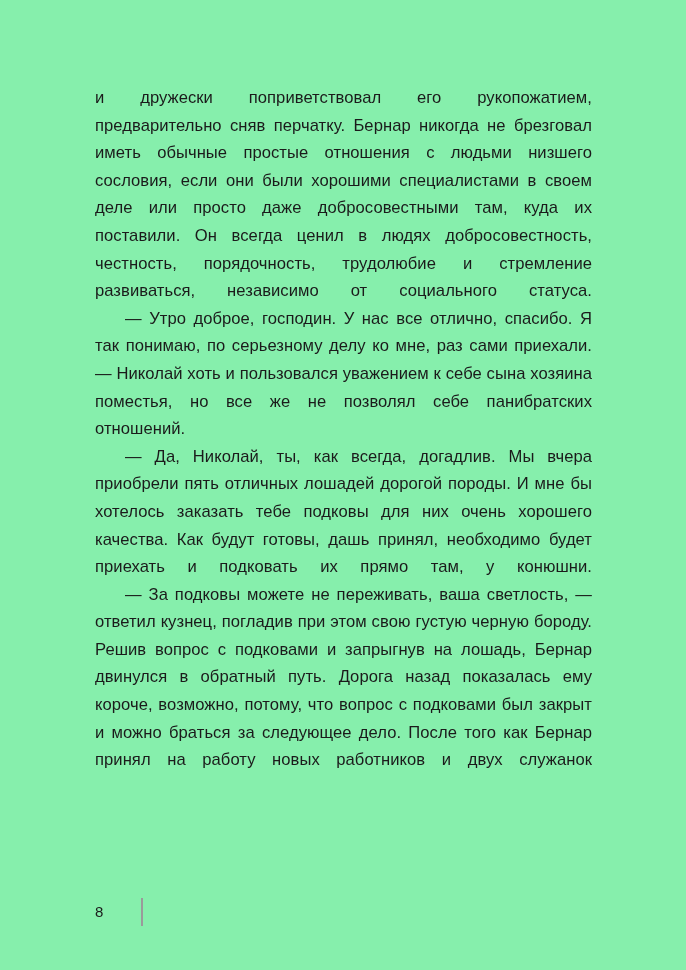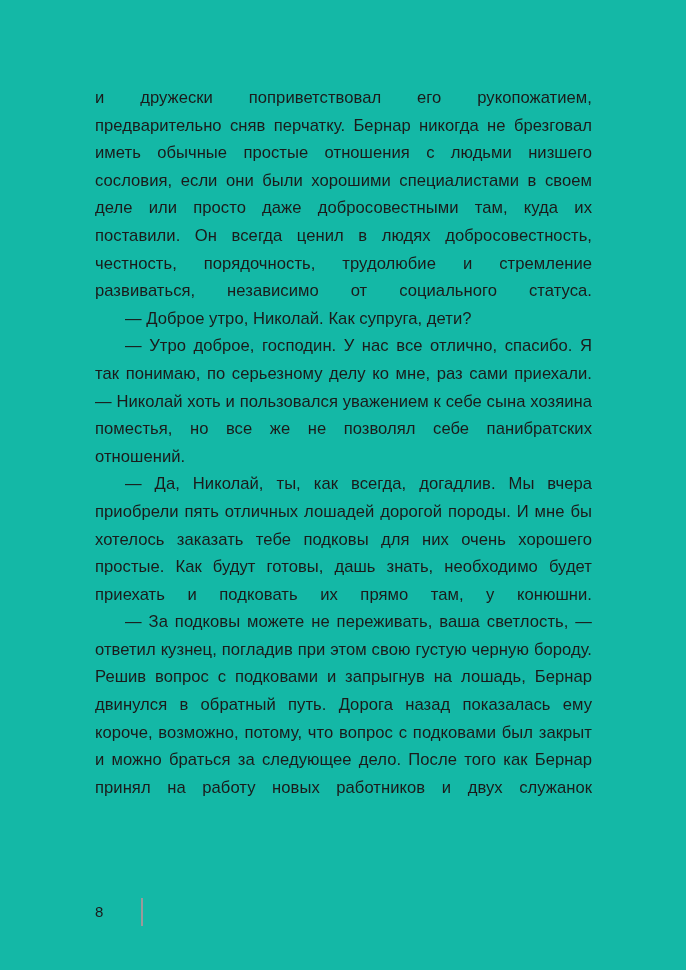--- a/index.html
+++ b/index.html
@@ -13,21 +13,21 @@
     background: #ffffff;
     font-family: "Liberation Sans", "DejaVu Sans", sans-serif;
     color: #1b1b1b;
     overflow: hidden;
   }
 
   .page {
     position: relative;
     width: 686px;
     height: 970px;
-    background: #14b8a6;
+    background: #86efac;
     box-sizing: border-box;
   }
 
   .text-column {
     position: absolute;
     left: 95px;
     top: 84px;
     width: 497px;
   }
 
@@ -85,23 +85,22 @@
     white-space: nowrap;
   }
 </style>
 </head>
 <body>
 
 <div class="page">
 
   <div class="text-column">
     <p class="paragraph no-indent justify-last">и дружески поприветствовал его рукопожатием, предварительно сняв перчатку. Бернар никогда не брезговал иметь обычные простые отношения с людьми низшего сословия, если они были хорошими специалистами в своем деле или просто даже добросовестными там, куда их поставили. Он всегда ценил в людях добросовестность, честность, порядочность, трудолюбие и стремление развиваться, независимо от социального статуса.</p>
-    <p class="paragraph">— Доброе утро, Николай. Как супруга, дети?</p>
     <p class="paragraph justify-last">— Утро доброе, господин. У нас все отлично, спасибо. Я так понимаю, по серьезному делу ко мне, раз сами приехали. — Николай хоть и пользовался уважением к себе сына хозяина поместья, но все же не позволял себе панибратских отношений.</p>
-    <p class="paragraph justify-last">— Да, Николай, ты, как всегда, догадлив. Мы вчера приобрели пять отличных лошадей дорогой породы. И мне бы хотелось заказать тебе подковы для них очень хорошего простые. Как будут готовы, дашь знать, необходимо будет приехать и подковать их прямо там, у конюшни.</p>
+    <p class="paragraph justify-last">— Да, Николай, ты, как всегда, догадлив. Мы вчера приобрели пять отличных лошадей дорогой породы. И мне бы хотелось заказать тебе подковы для них очень хорошего качества. Как будут готовы, дашь принял, необходимо будет приехать и подковать их прямо там, у конюшни.</p>
     <p class="paragraph justify-last">— За подковы можете не переживать, ваша светлость, — ответил кузнец, погладив при этом свою густую черную бороду. Решив вопрос с подковами и запрыгнув на лошадь, Бернар двинулся в обратный путь. Дорога назад показалась ему короче, возможно, потому, что вопрос с подковами был закрыт и можно браться за следующее дело. После того как Бернар принял на работу новых работников и двух служанок</p>
   </div>
 
   <div class="footer">
     <div class="footer-page-number">8</div>
     <div class="footer-divider"></div>
   </div>
 
 </div>
 

